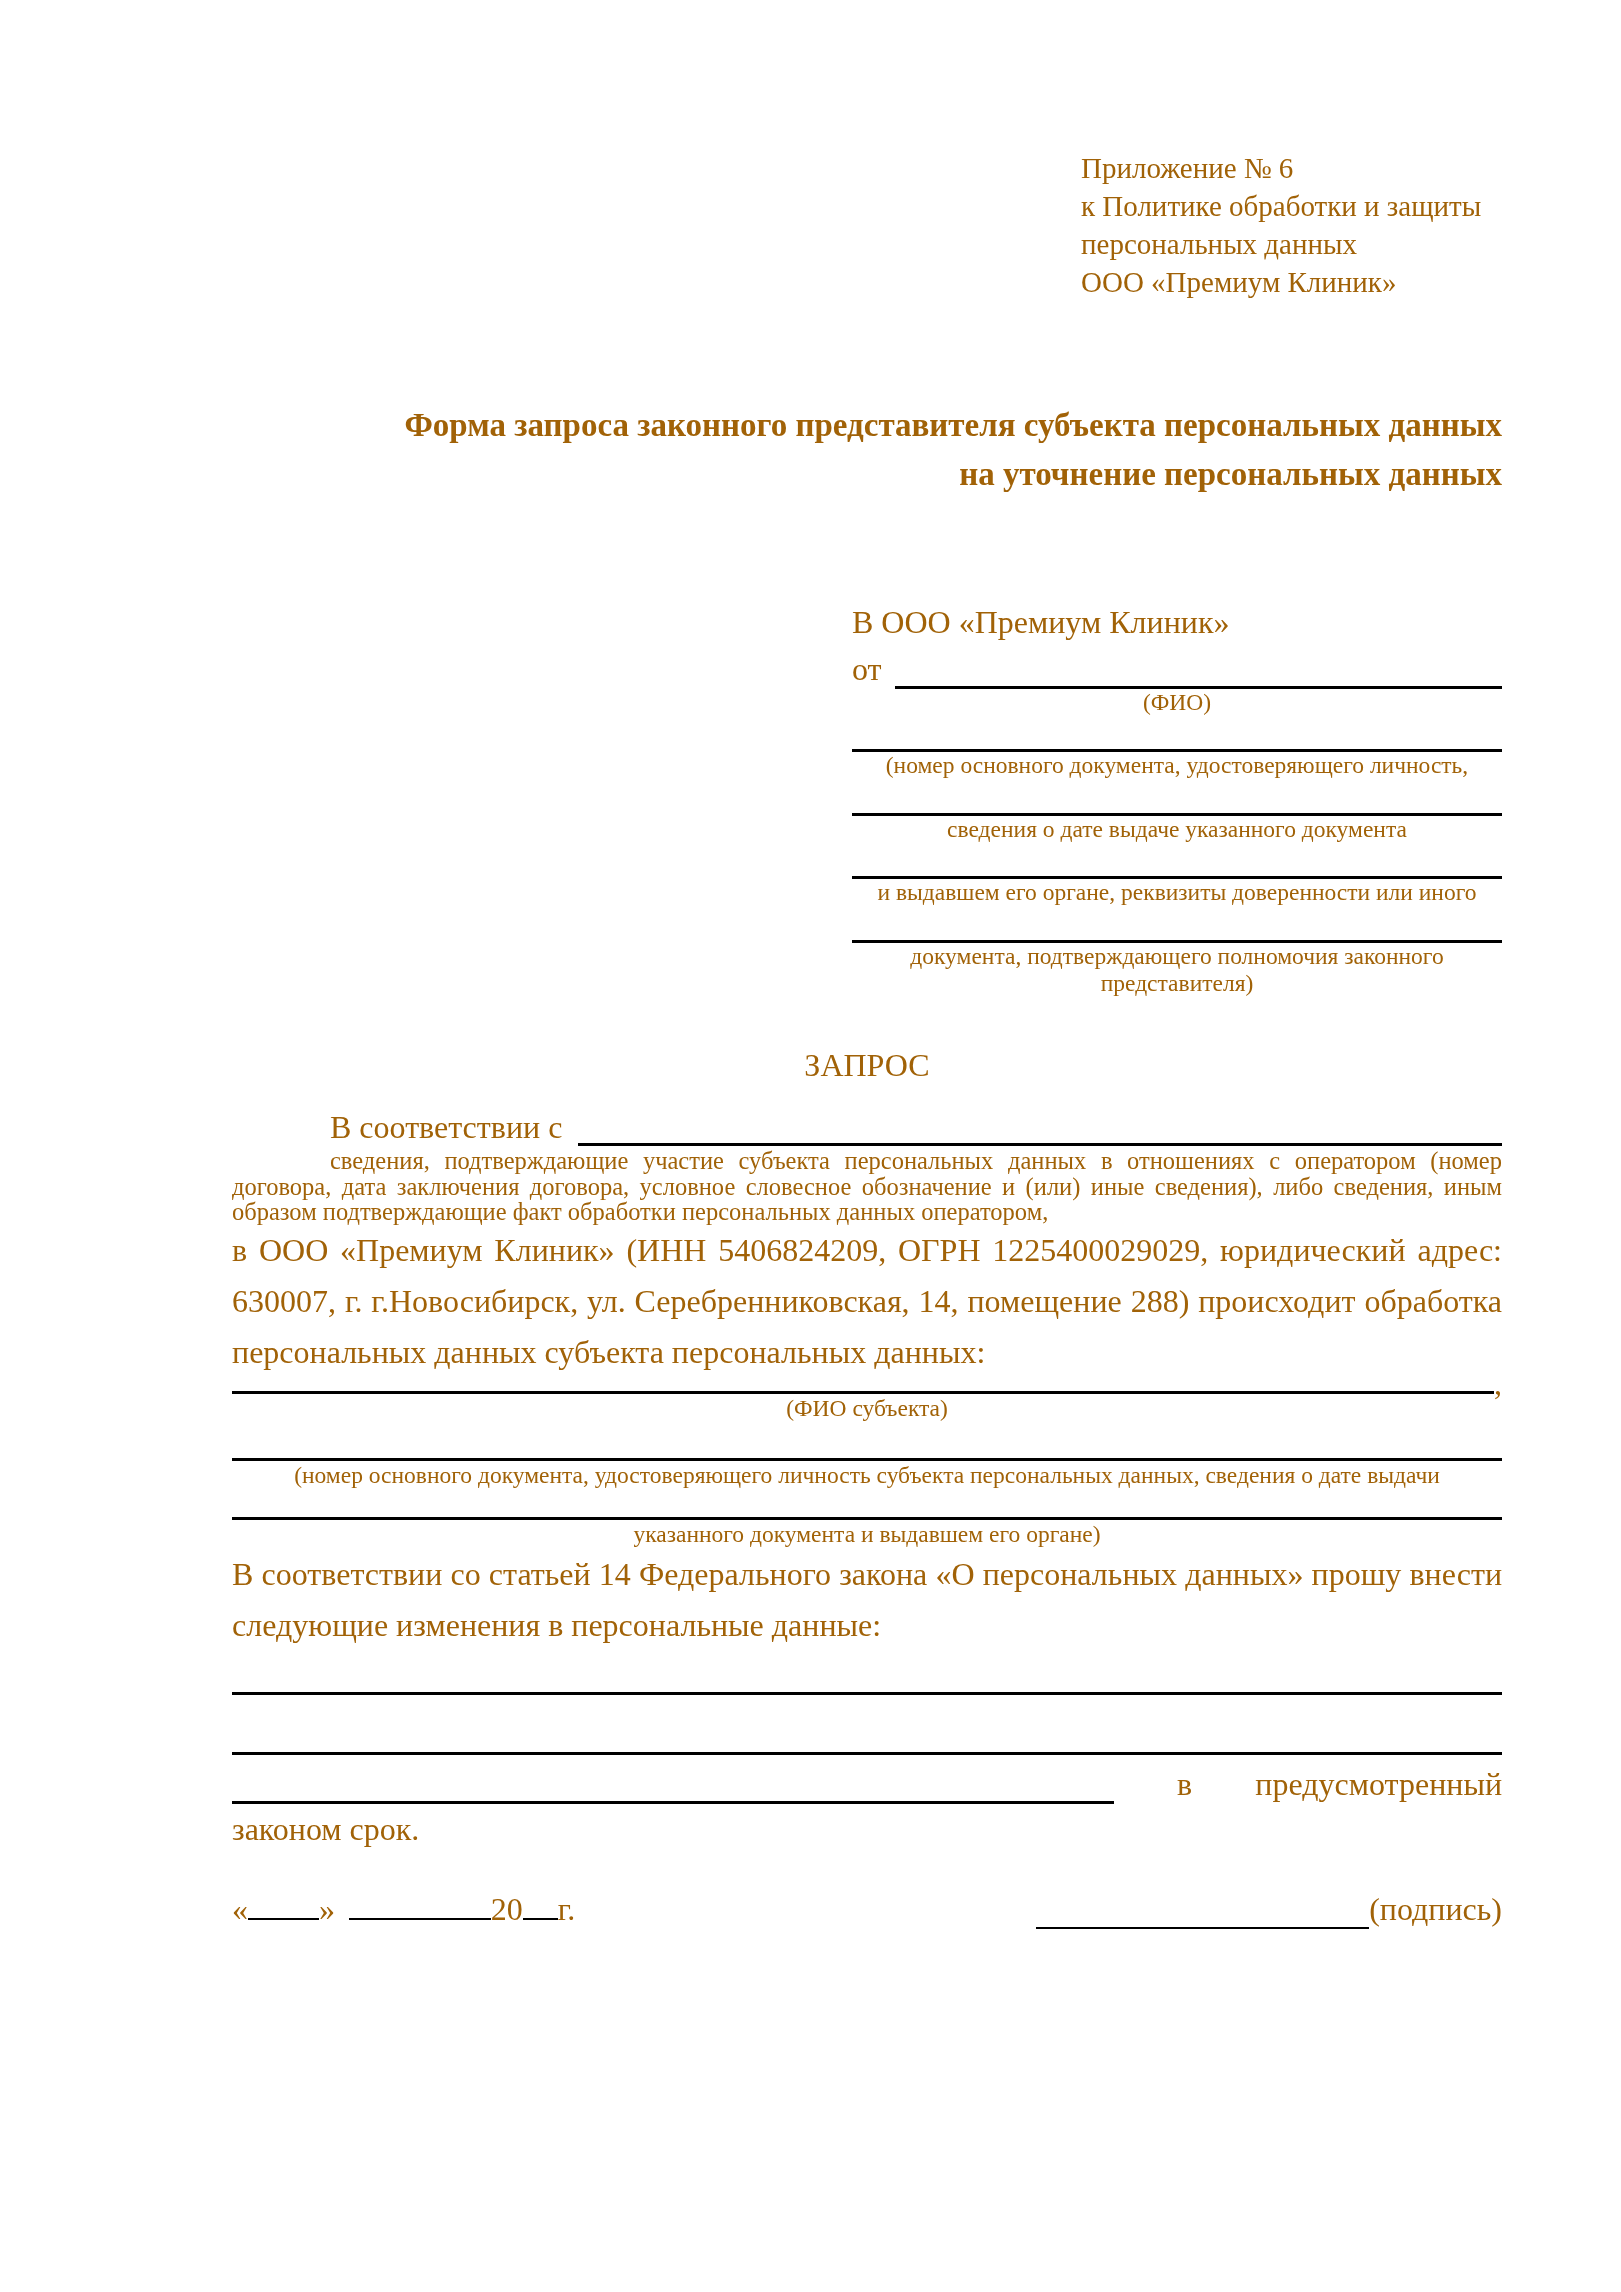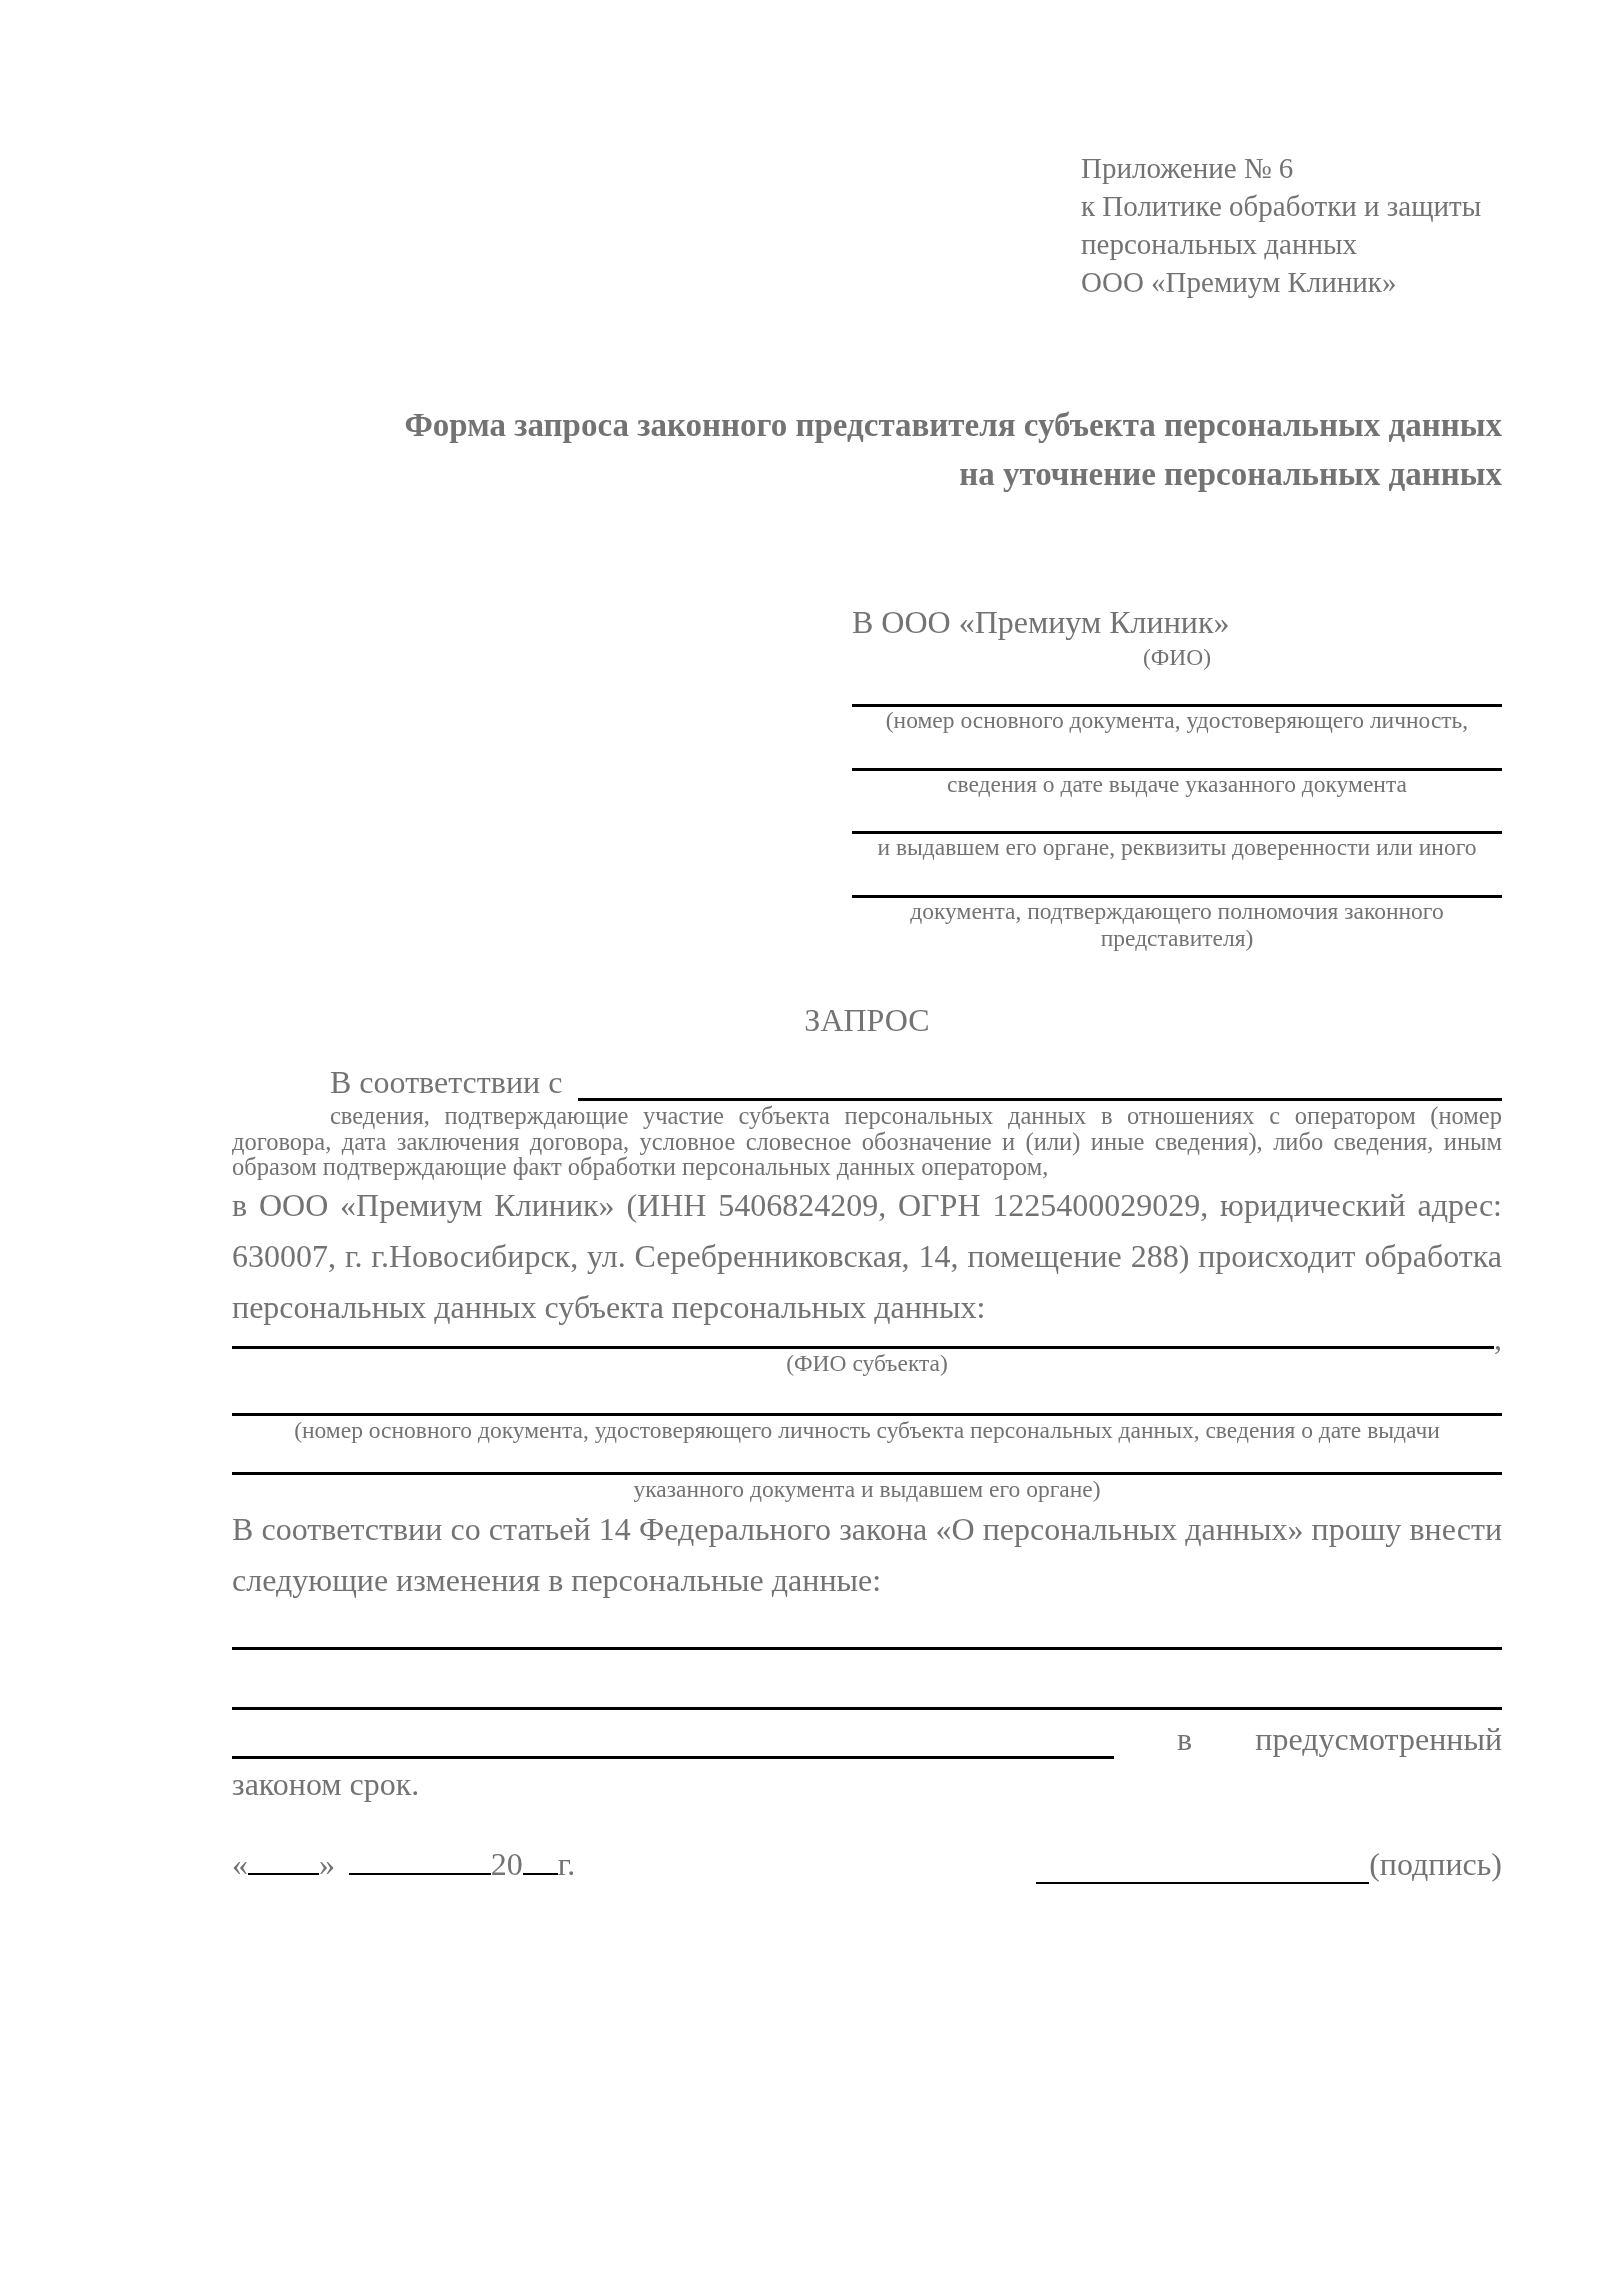--- a/index.html
+++ b/index.html
@@ -2,21 +2,21 @@
 <html><head>
 <meta charset="utf-8">
 <style>
   html, body { margin: 0; padding: 0; background: #888; }
   .page {
     position: relative;
     width: 1621px;
     height: 2293px;
     margin: 0 auto;
     background: #ffffff;
-    color: #737373;
+    color: #a16207;
     font-family: "Liberation Serif", "DejaVu Serif", serif;
     box-sizing: border-box;
     padding: 149px 119px 0 232px;
     overflow: hidden;
   }
 
   
   .appendix {
     margin-left: 849px;
     font-size: 29px;
@@ -143,20 +143,24 @@
     <div>ООО «Премиум Клиник»</div>
   </div>
 
   <div class="doc-title">
     <div>Форма запроса законного представителя субъекта персональных данных</div>
     <div>на уточнение персональных данных</div>
   </div>
 
   <div class="addressee">
     <div class="addr-to">В ООО «Премиум Клиник»</div>
+    <div class="from-row">
+      <span class="lbl">от</span>
+      <span class="fill"></span>
+    </div>
     <div class="cap">(ФИО)</div>
 
     <div class="ul"></div>
     <div class="cap">(номер основного документа, удостоверяющего личность,</div>
 
     <div class="ul"></div>
     <div class="cap">сведения о дате выдаче указанного документа</div>
 
     <div class="ul"></div>
     <div class="cap">и выдавшем его органе, реквизиты доверенности или иного</div>

